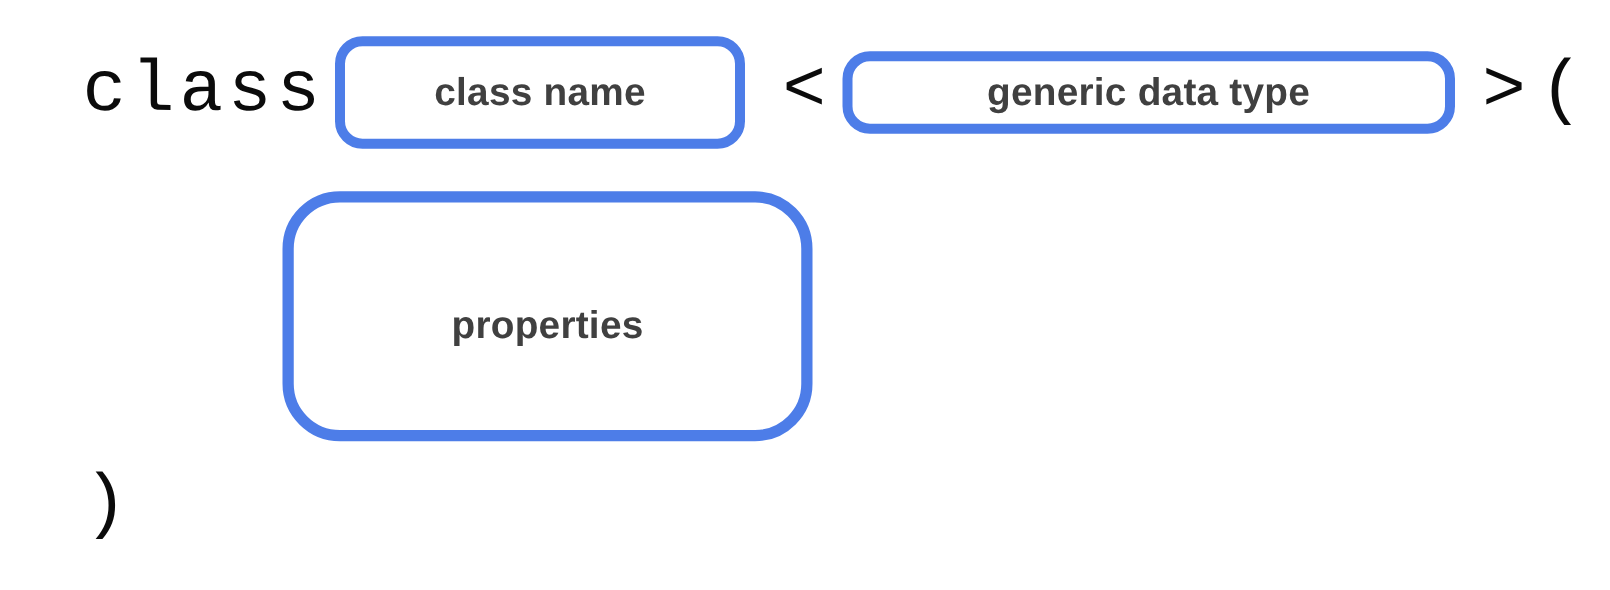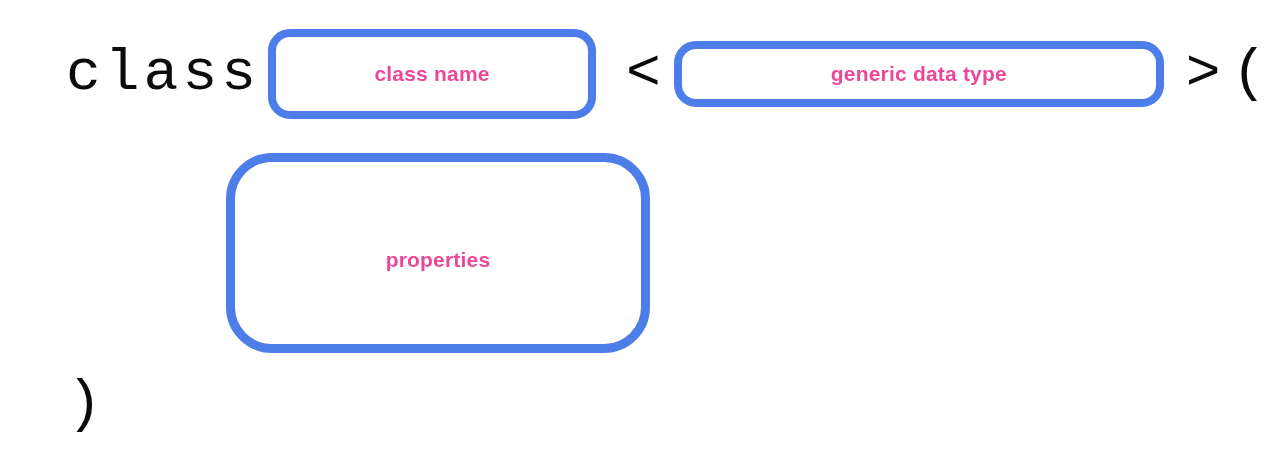--- a/index.html
+++ b/index.html
@@ -40,22 +40,22 @@
     background: #ffffff;
     border: 8px solid #4d7de8;
     border-radius: 22px;
     display: flex;
     align-items: center;
     justify-content: center;
   }
   .box-label {
     font-family: "Liberation Sans", "DejaVu Sans", sans-serif;
     font-weight: 700;
-    font-size: 21px;
-    color: #ec4899;
+    font-size: 31px;
+    color: #404040;
     letter-spacing: 0.2px;
     white-space: nowrap;
   }
   .box-class-name {
     width: 328px;
     height: 90px;
     margin-left: 8px;
   }
   .sym-lt {
     margin-left: 30px;

